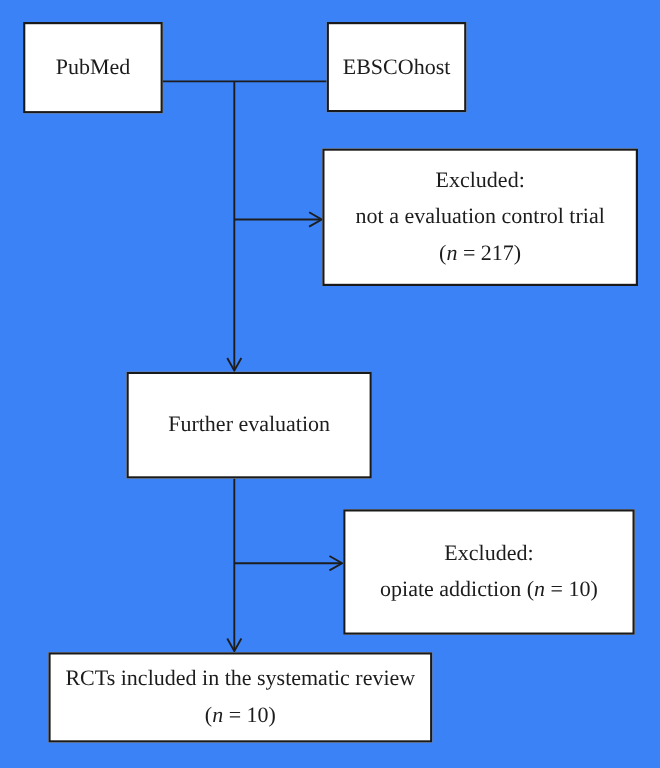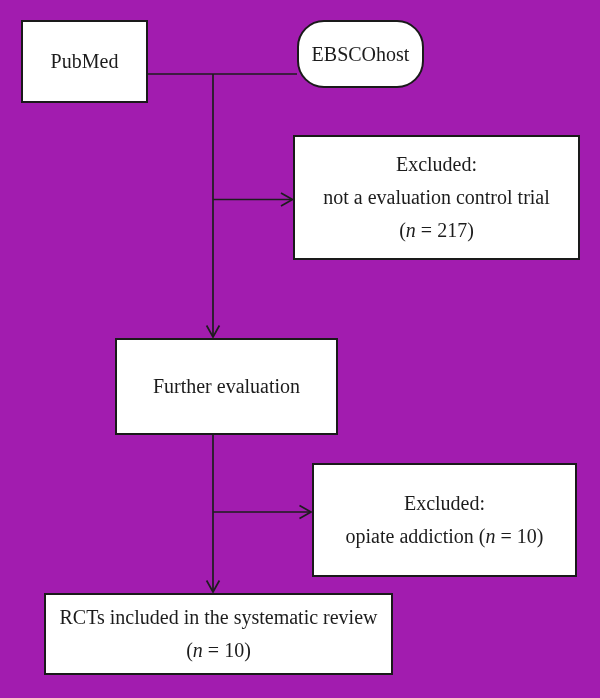--- a/index.html
+++ b/index.html
@@ -4,21 +4,21 @@
 <style>
   html, body {
     margin: 0;
     padding: 0;
     background: #ffffff;
   }
   .canvas {
     position: relative;
     width: 600px;
     height: 698px;
-    background: #a21caf;
+    background: #3b82f6;
     font-family: "Liberation Serif", "DejaVu Serif", serif;
     color: #1c1c1c;
     overflow: hidden;
   }
   .edges {
     position: absolute;
     left: 0;
     top: 0;
     width: 600px;
     height: 698px;
@@ -69,21 +69,21 @@
     <path d="M 206.6 580.5 L 213 592 L 219.4 580.5"></path>
 
     <path d="M 213 512 H 310"></path>
     <path d="M 299.5 505.5 L 311 512 L 299.5 518.5"></path>
   </svg>
 
   <div class="node" style="left:21px; top:20px; width:127px; height:83px;">
     <div class="ln">PubMed</div>
   </div>
 
-  <div class="node" style="left:297px; top:20px; width:127px; height:68px;border-radius:27px;">
+  <div class="node" style="left:297px; top:20px; width:127px; height:82px;">
     <div class="ln">EBSCOhost</div>
   </div>
 
   <div class="node" style="left:293px; top:135px; width:287px; height:125px;">
     <div class="ln">Excluded:</div>
     <div class="ln">not a evaluation control trial</div>
     <div class="ln">(<i class="var">n</i> = 217)</div>
   </div>
 
   <div class="node" style="left:115px; top:338px; width:223px; height:97px;">

